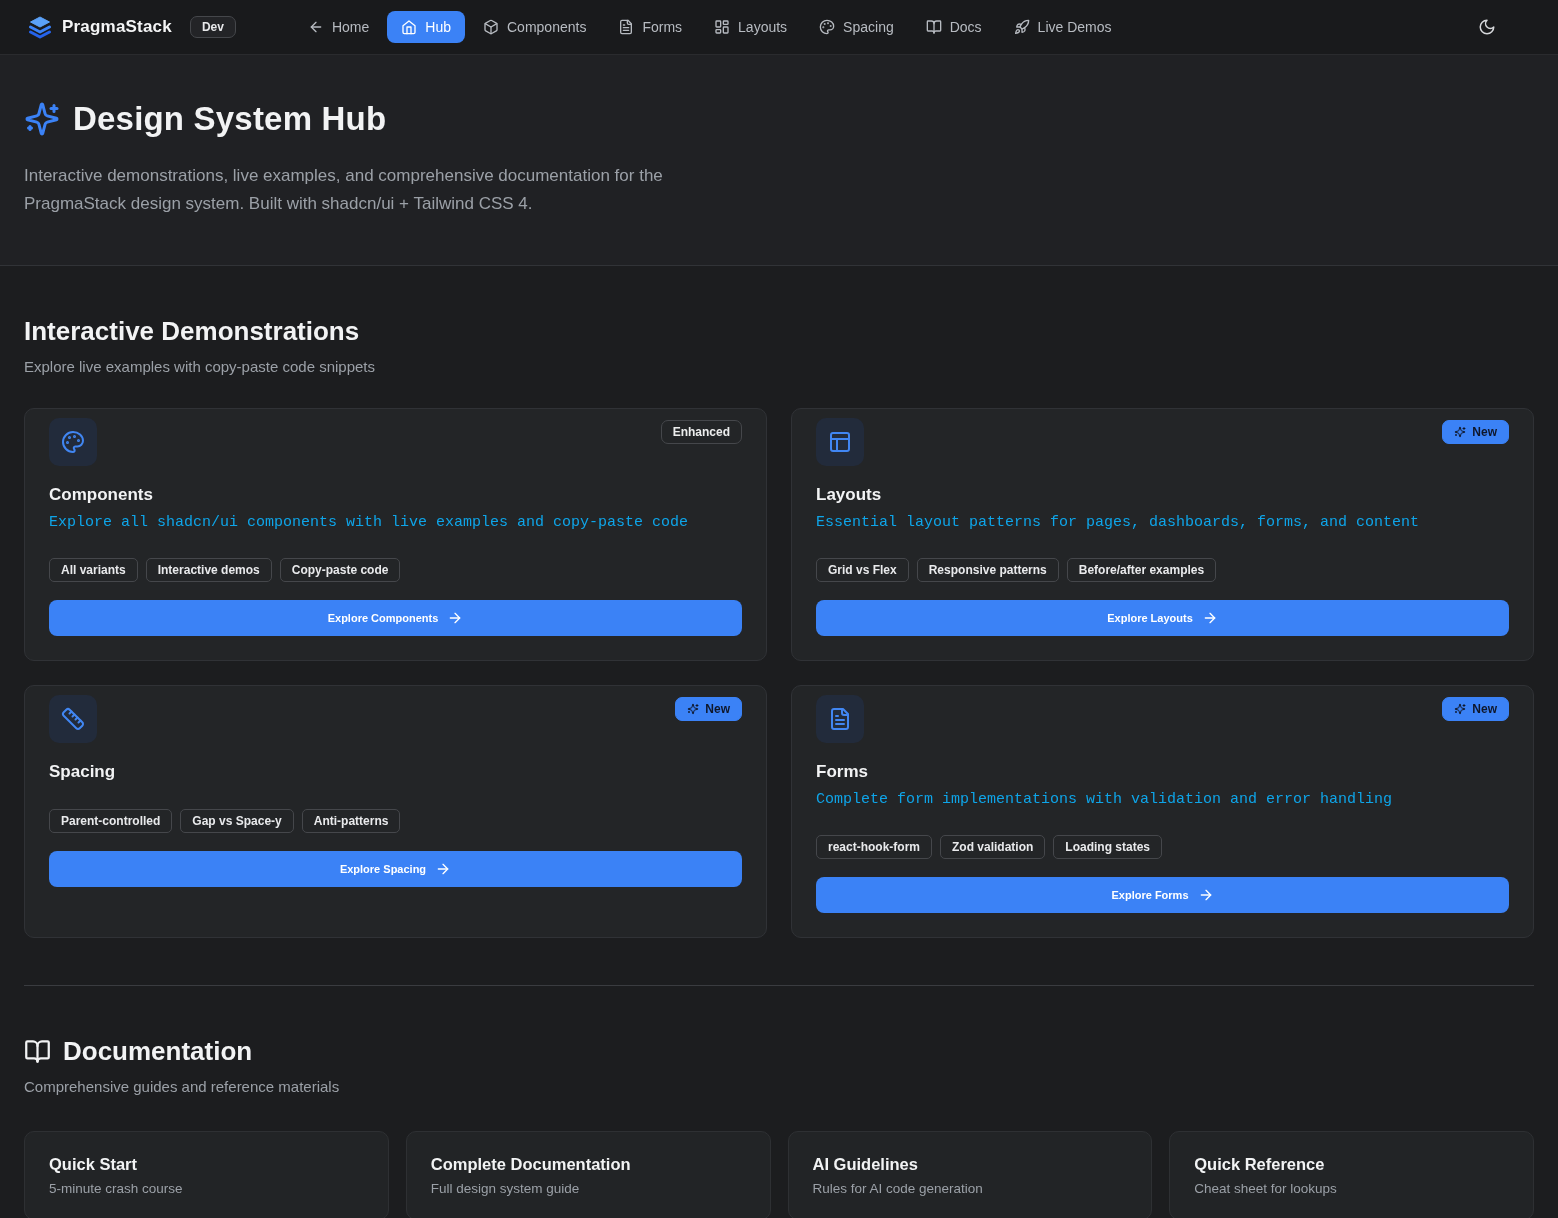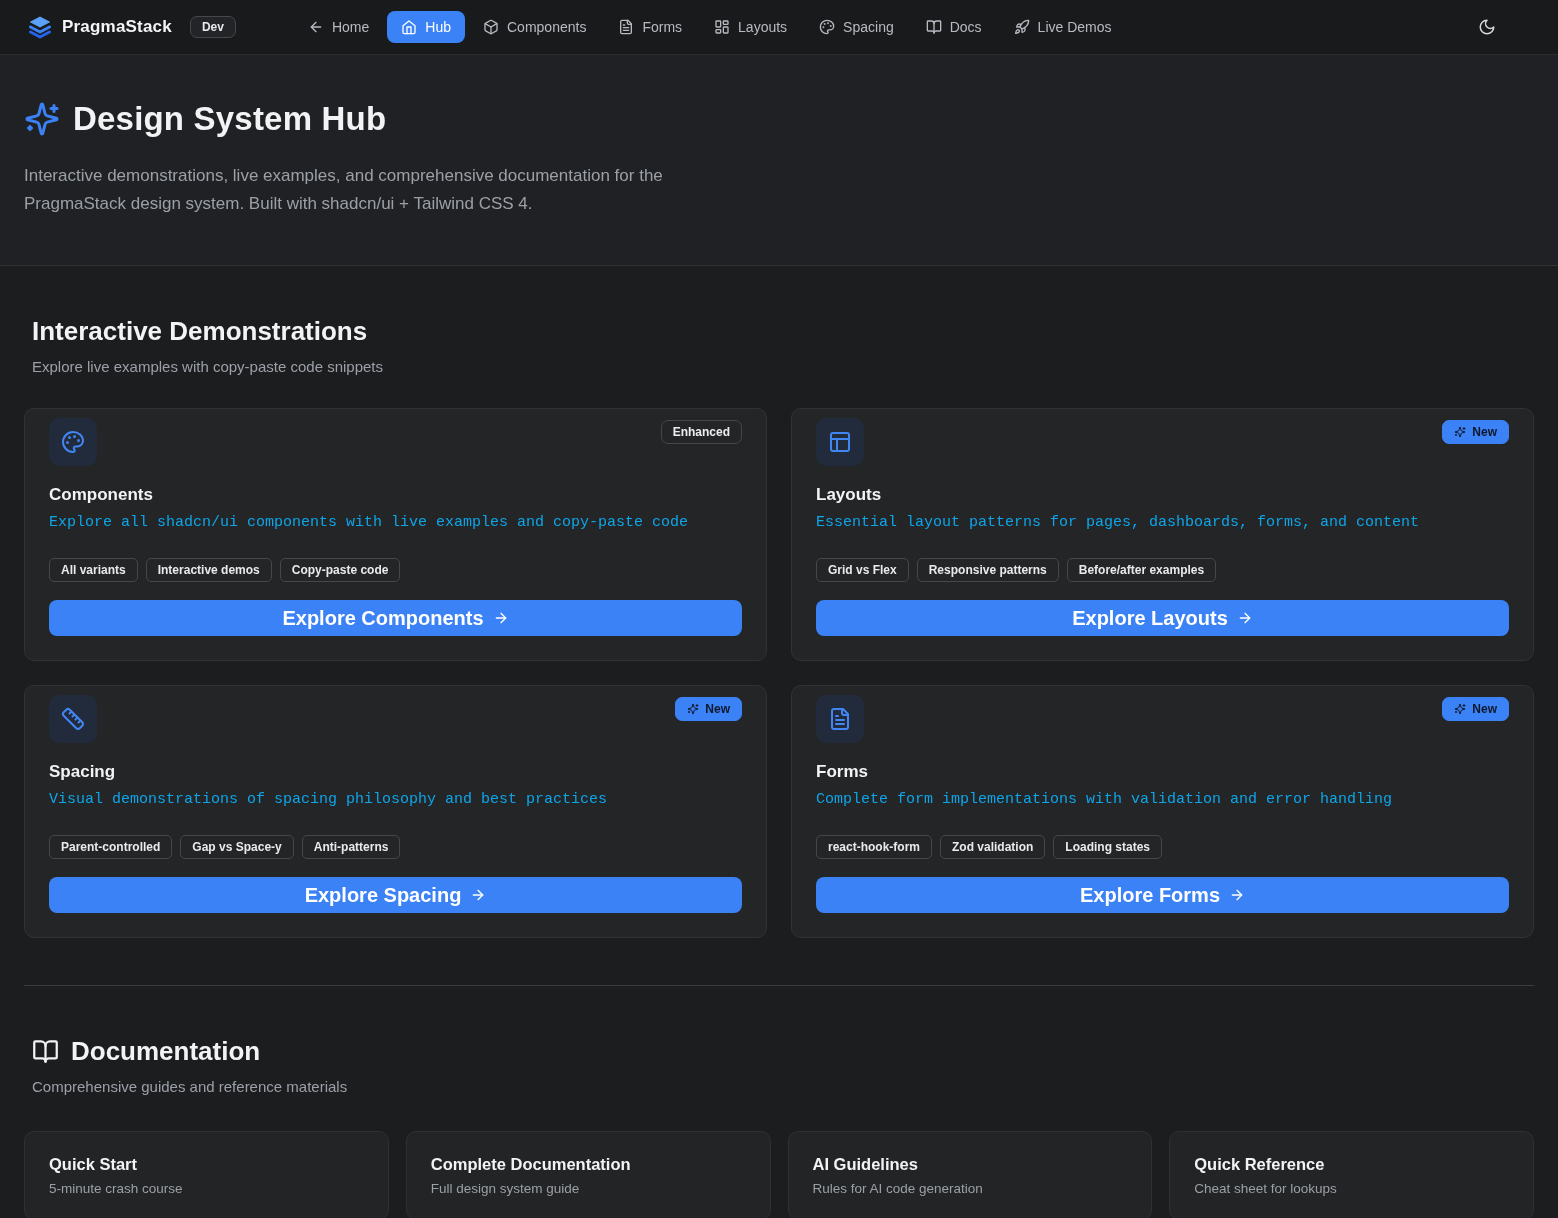--- a/index.html
+++ b/index.html
@@ -68,21 +68,21 @@
     margin-top: 24px;
     font-size: 17px;
     line-height: 28px;
     color: #9ba0a7;
     max-width: 745px;
   }
 
   
   .main { padding: 0 24px 20px 24px; }
 
-  .section-head { margin-top: 50px; margin-left: 8px; }
+  .section-head { margin-top: 50px; }
   .section-title { font-size: 26px; font-weight: 700; color: #f2f3f4; display: flex; align-items: center; gap: 12px; }
   .section-sub { margin-top: 11px; font-size: 15px; color: #9ba0a7; }
 
   
   .demo-grid {
     margin-top: 33px;
     display: grid;
     grid-template-columns: 1fr 1fr;
     gap: 24px;
   }
@@ -121,21 +121,21 @@
     white-space: nowrap;
   }
   .cta-btn {
     margin-top: 18px;
     width: 100%;
     height: 36px;
     background: #3b82f6;
     border: none;
     border-radius: 8px;
     color: #ffffff;
-    font-size: 20px;
+    font-size: 11px;
     font-weight: 600;
     font-family: inherit;
     display: flex; align-items: center; justify-content: center; gap: 9px;
     cursor: pointer;
     text-align: right;
   }
 
   .section-divider {
     border: none;
     border-top: 1px solid #3a3c40;
@@ -417,21 +417,20 @@
         <span class="badge solid">
           <span>
               <svg width="12" height="12" viewBox="0 0 24 24">
                 <use href="#i-sparkles"></use>
               </svg>
             </span>
           <span>New</span>
         </span>
       </div>
       <h3 class="card-title">Spacing</h3>
-      <p class="card-desc">Visual demonstrations of spacing philosophy and best practices</p>
       <div class="tag-row">
         <span class="tag">Parent-controlled</span>
         <span class="tag">Gap vs Space-y</span>
         <span class="tag">Anti-patterns</span>
       </div>
       <button class="cta-btn">
         <span>Explore Spacing</span>
         <span>
             <svg width="16" height="16" viewBox="0 0 24 24">
               <use href="#i-arrow-right"></use>

